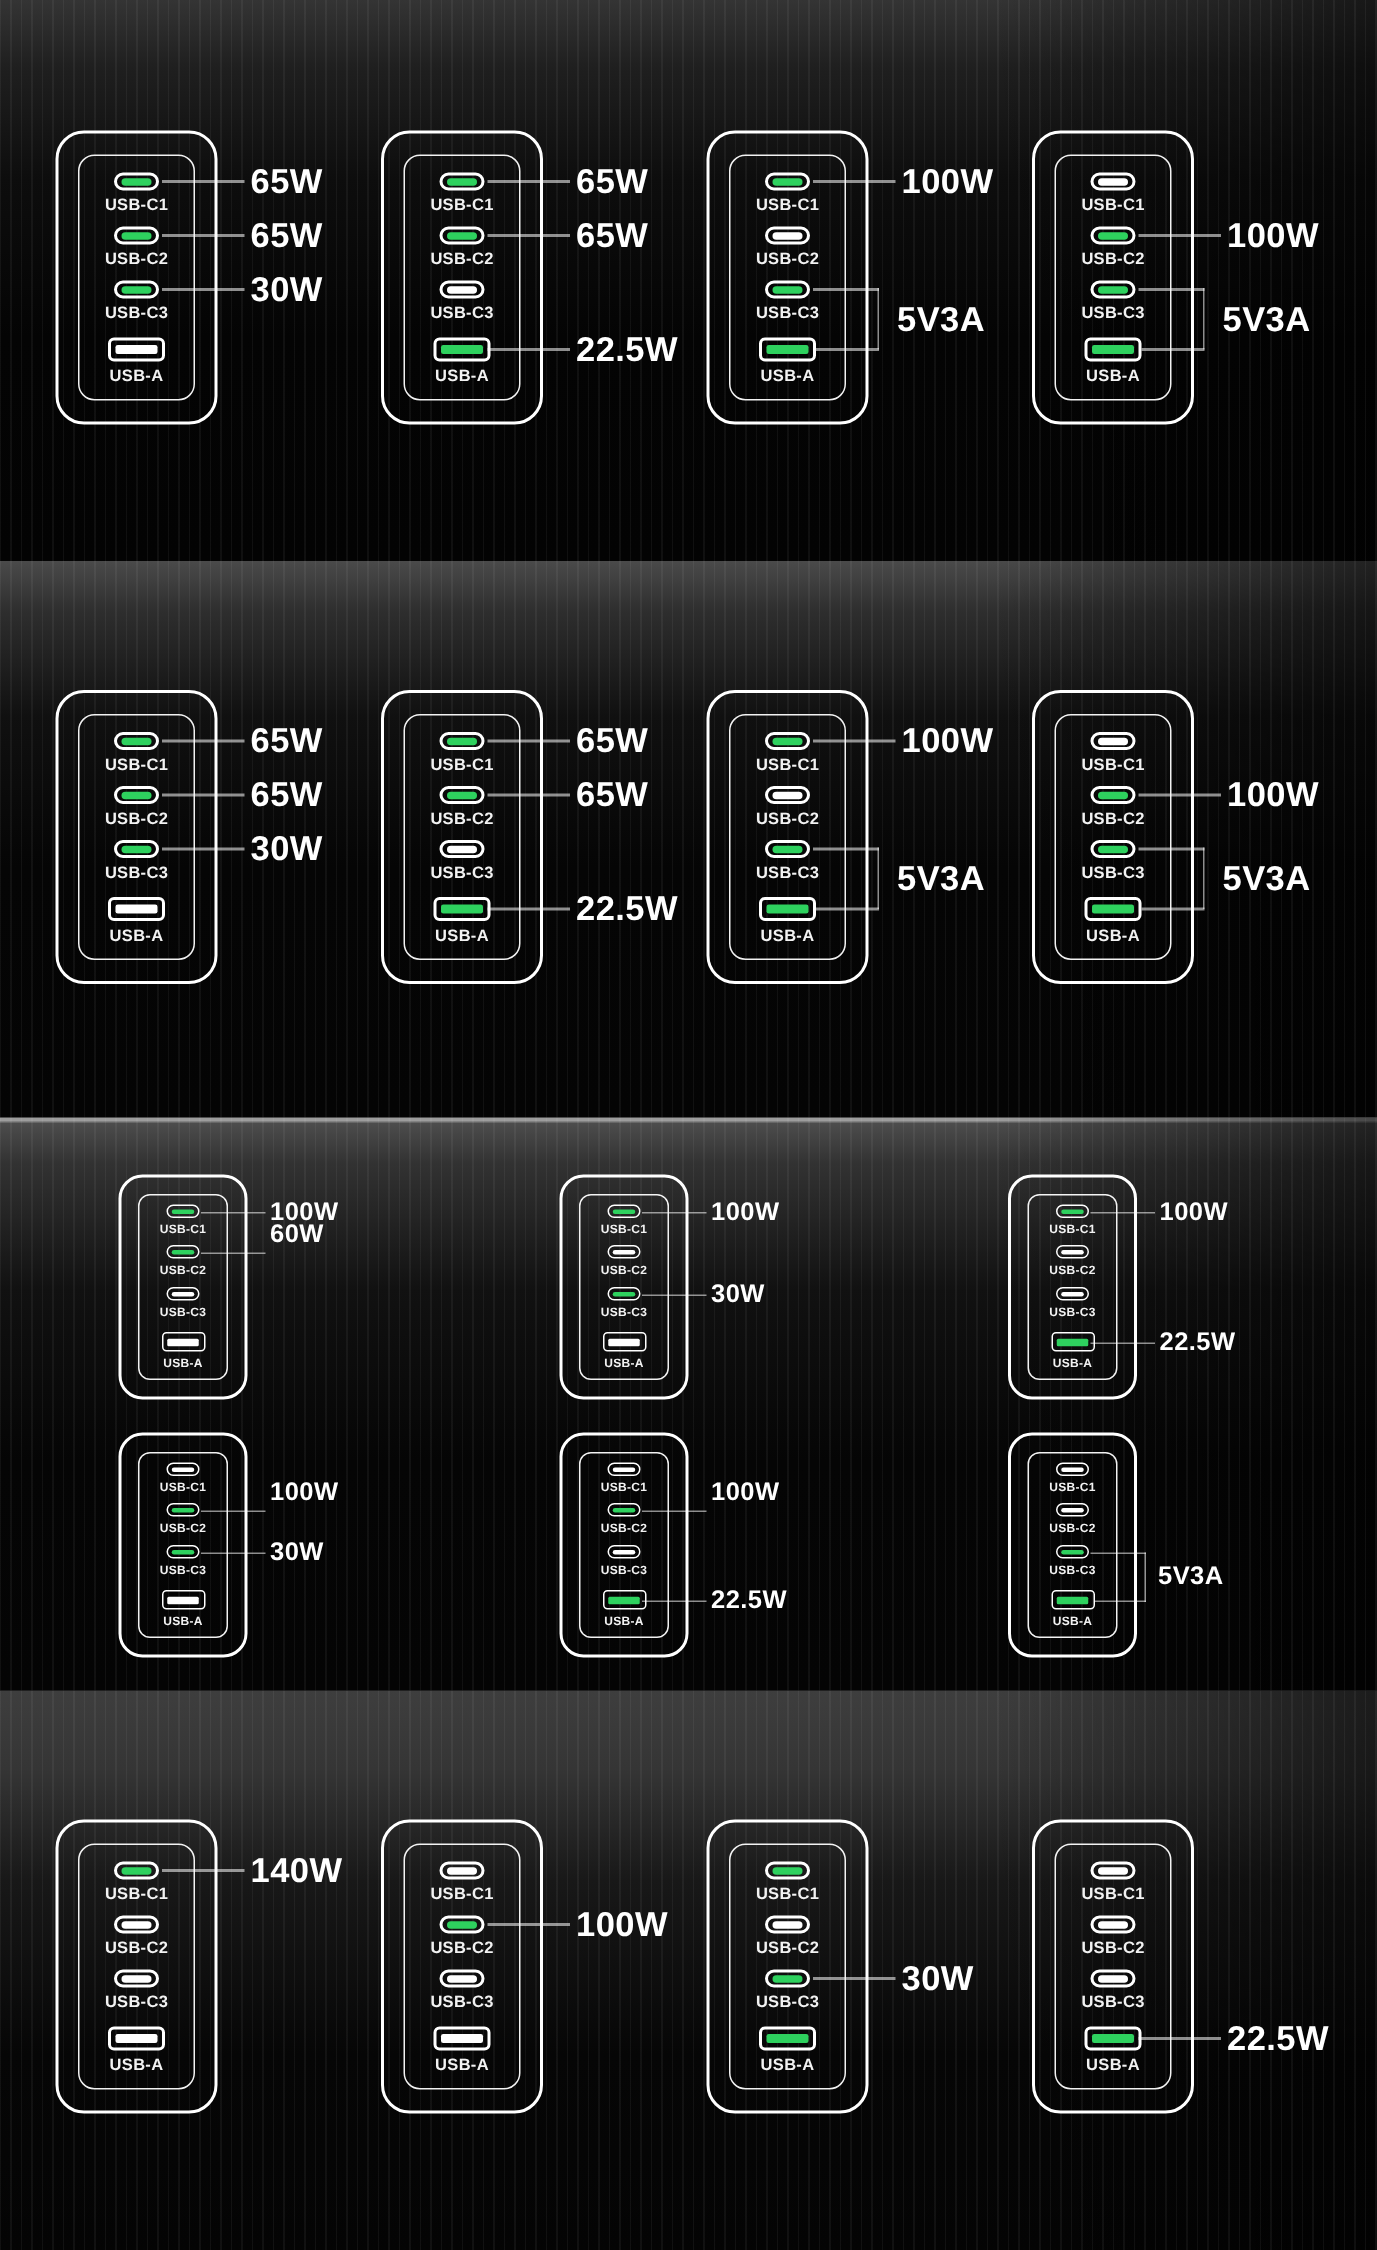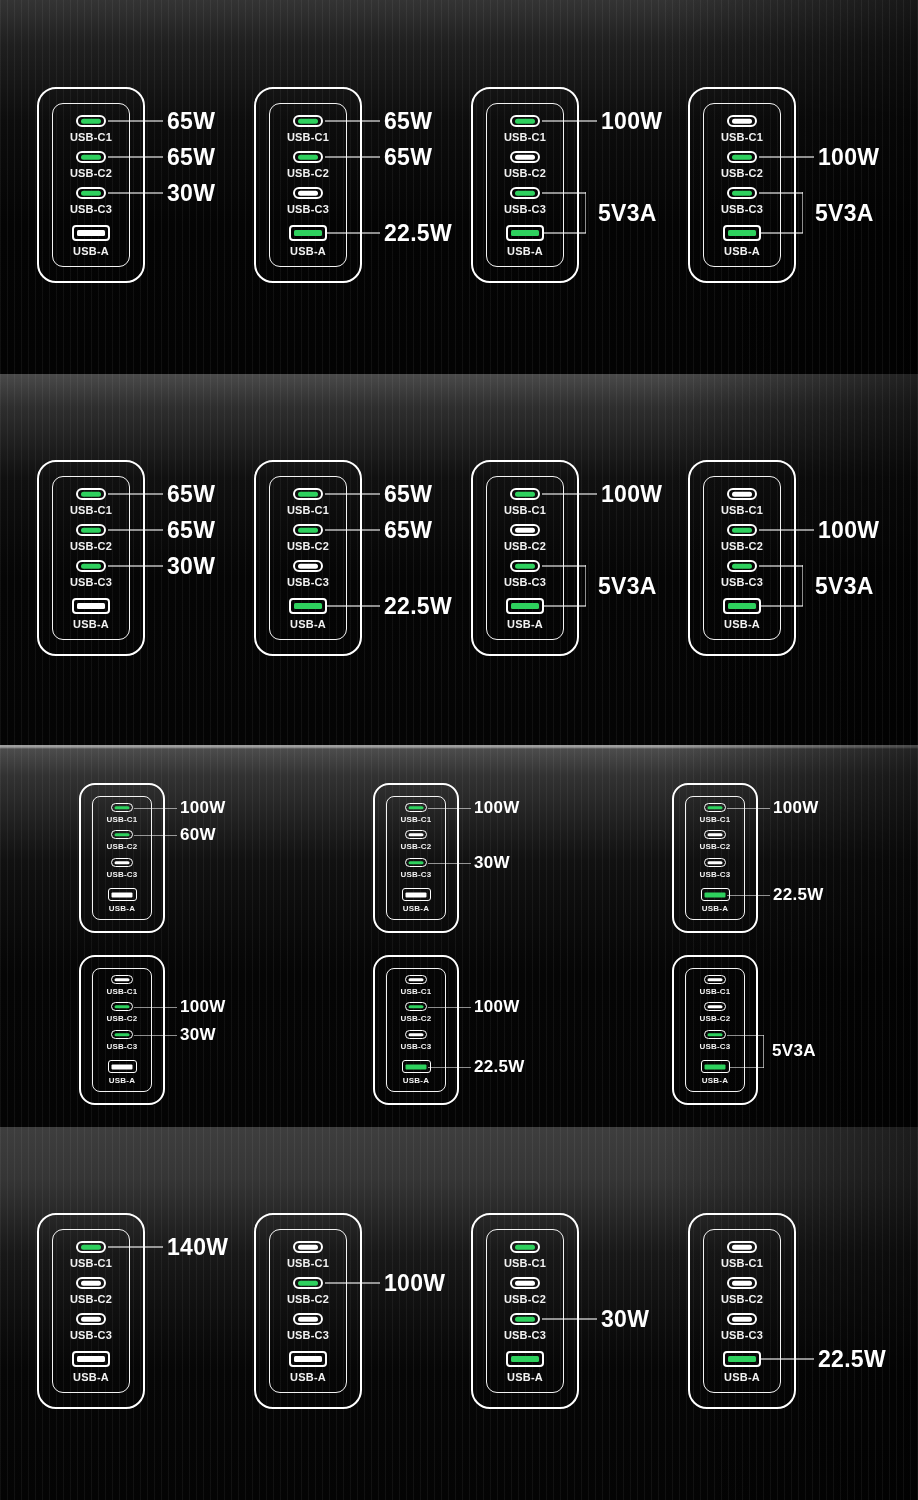--- a/index.html
+++ b/index.html
@@ -67,21 +67,21 @@
   
   .leader{position:absolute;background:rgba(255,255,255,0.55);}
   .large .leader{left:71px;width:55px;height:1.5px;}
   .small .leader{left:55px;width:43px;height:1px;}
   .large .ln0{top:33px;} .large .ln1{top:69px;} .large .ln2{top:105px;} .large .ln3{top:145px;}
   .small .ln0{top:24.5px;} .small .ln1{top:51.5px;} .small .ln2{top:79.5px;} .small .ln3{top:111.5px;}
   .watt{position:absolute;color:#fff;font-weight:700;white-space:nowrap;transform:translateY(-50%);letter-spacing:0.3px;}
   .large .watt{left:130px;font-size:23px;}
   .small .watt{left:101px;font-size:17px;}
   .large .wt0{top:34px;} .large .wt1{top:70px;} .large .wt2{top:106px;} .large .wt3{top:146px;}
-  .small .wt0{top:25px;} .small .wt1{top:52px;} .small .wt2{top:80px;} .small .wt3{top:112px;}
+  .small .wt0{top:25px;} .small .wt1{top:40px;} .small .wt2{top:80px;} .small .wt3{top:112px;}
 
   
   .bh,.bv{position:absolute;background:rgba(255,255,255,0.55);}
   .large .bh{height:1.5px;} .small .bh{height:1px;}
   .large .bh-from{left:71px;width:44px;top:105px;}
   .large .bh-to{left:73px;width:42px;top:145px;}
   .large .bv{left:113.5px;width:1.5px;top:105px;height:41px;}
   .large .bwatt{position:absolute;left:127px;top:126px;transform:translateY(-50%);
     color:#fff;font-weight:700;font-size:23px;letter-spacing:0.3px;white-space:nowrap;}
   .small .bh-from{left:55px;width:37px;top:79.5px;}

